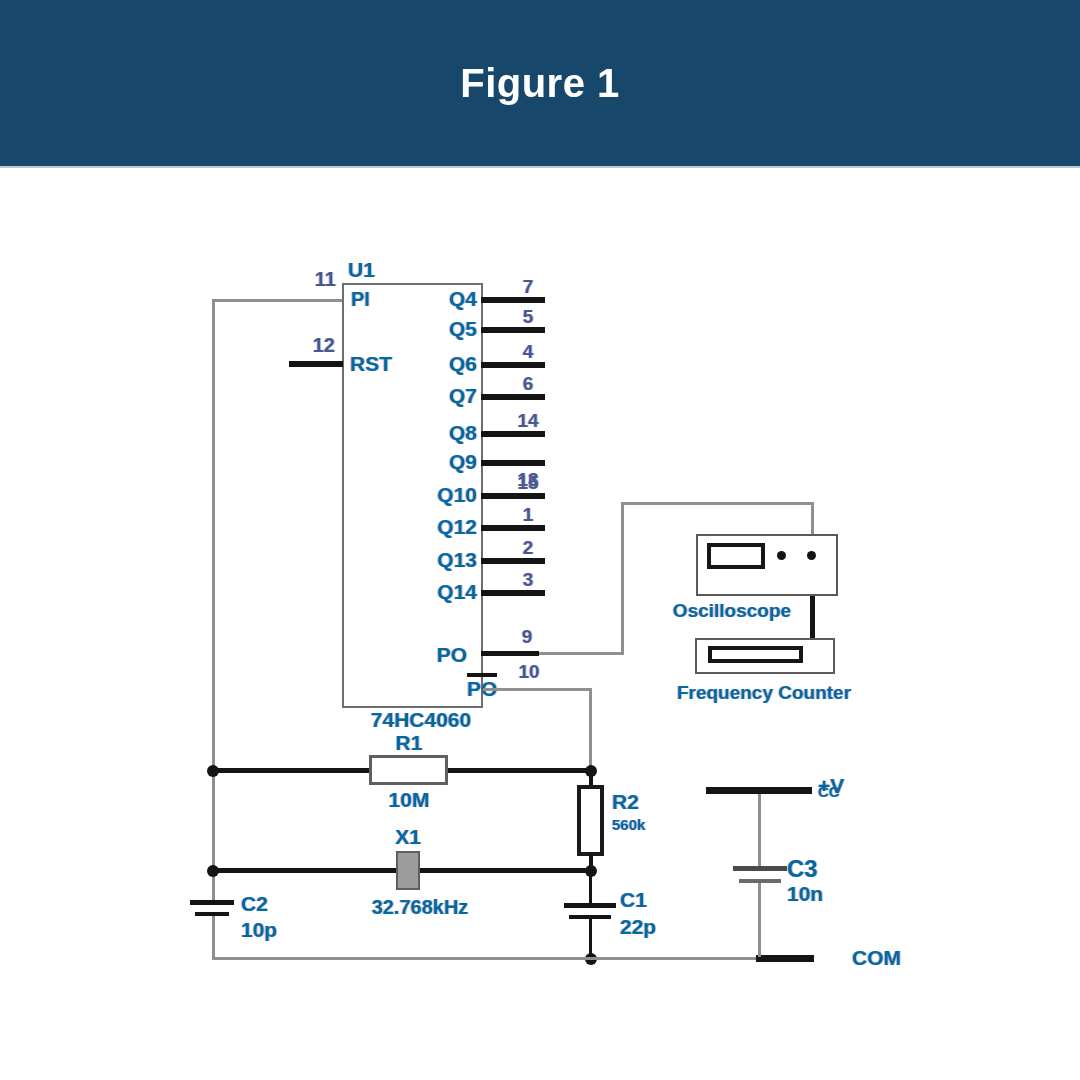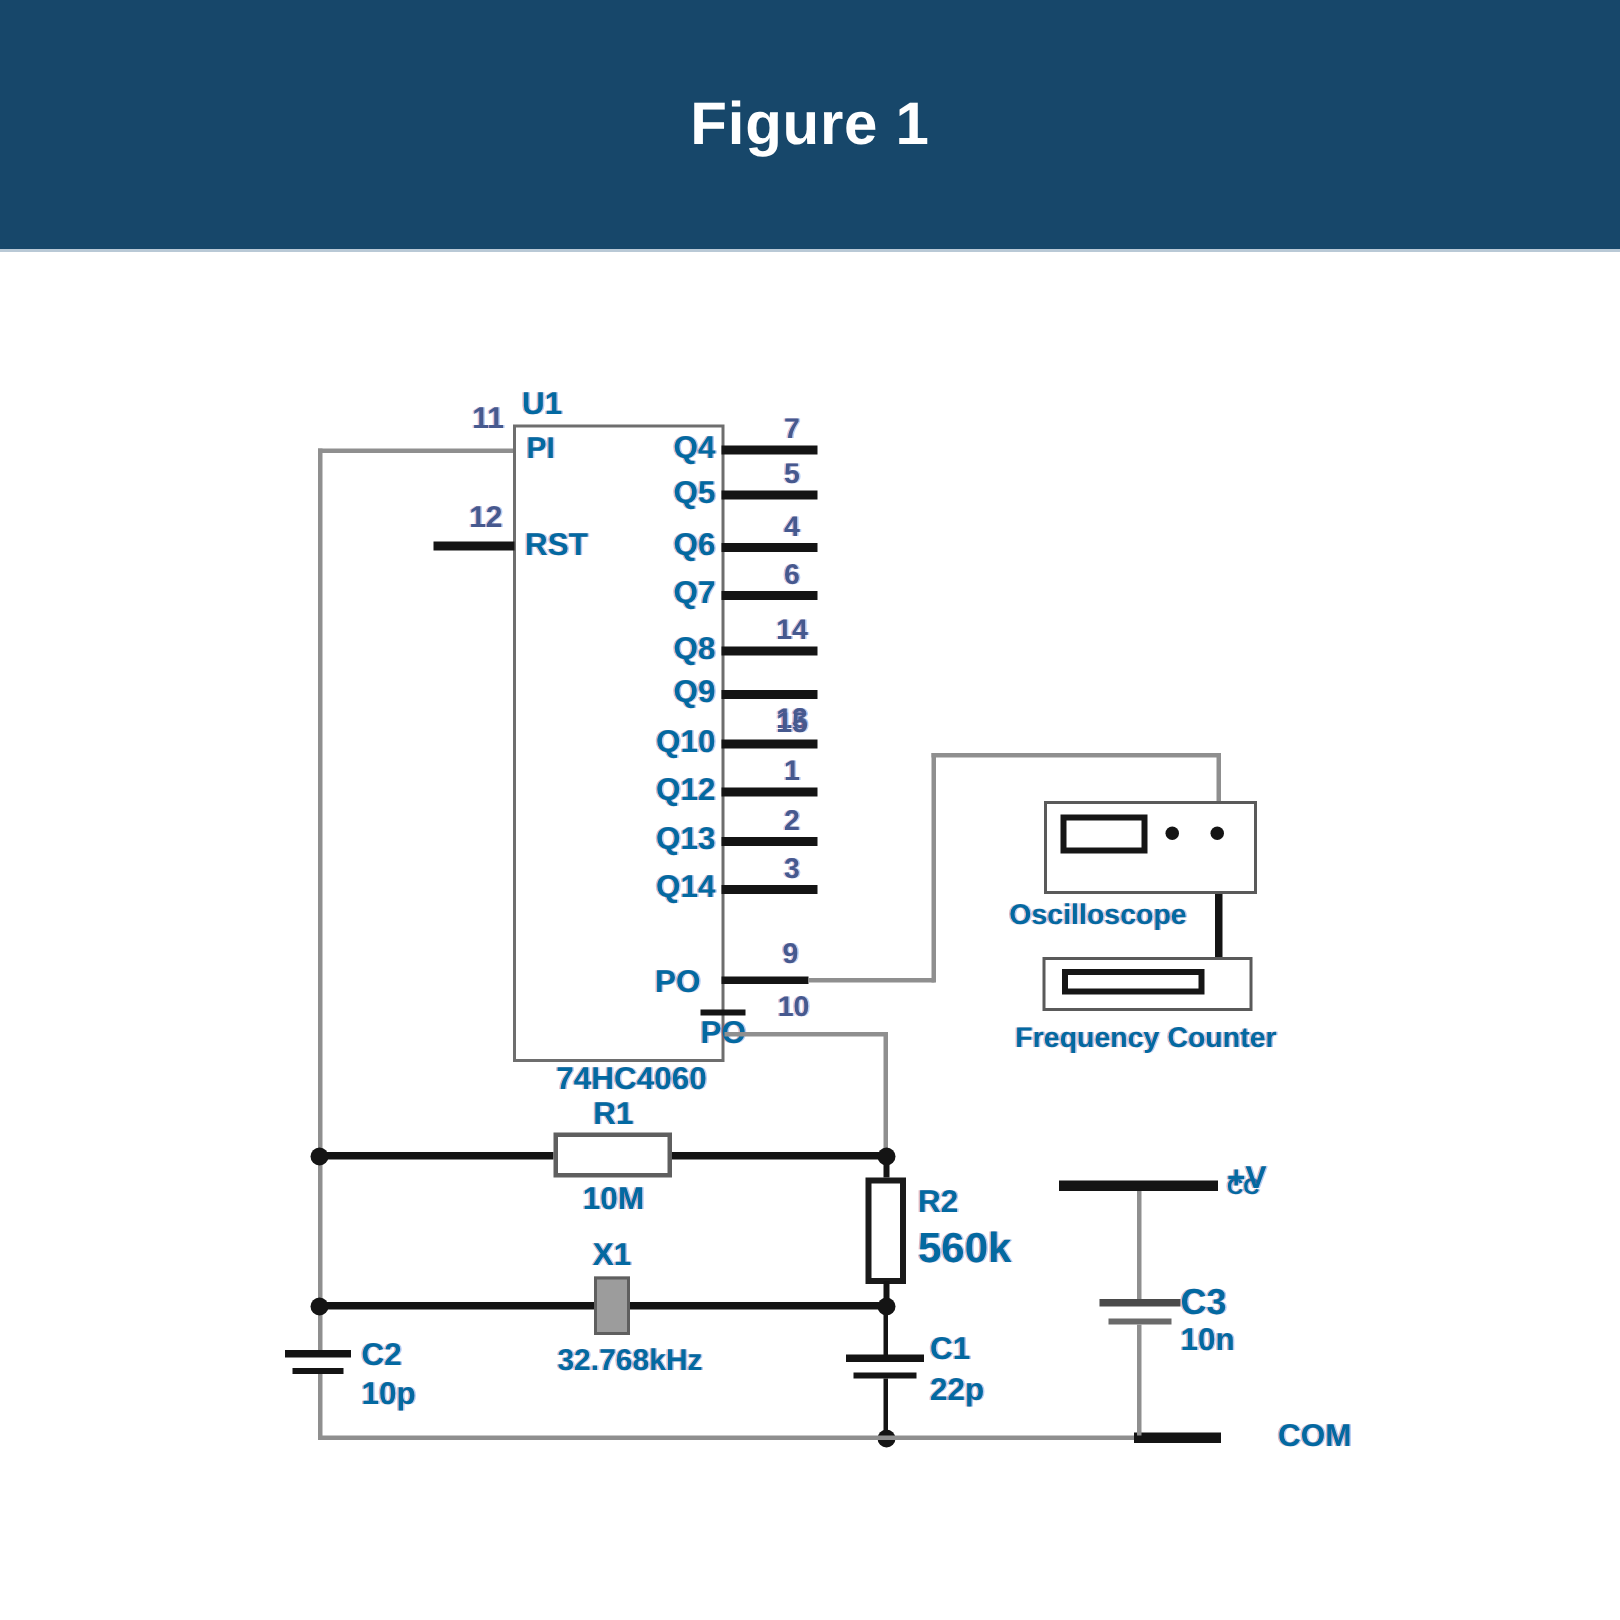--- a/index.html
+++ b/index.html
@@ -126,21 +126,21 @@
     <div class="dot" style="left:207px;top:765px;"></div>
     <div class="dot" style="left:207px;top:865px;"></div>
     <div class="dot" style="left:585px;top:765px;"></div>
     <div class="dot" style="left:585px;top:865px;"></div>
     <div class="dot" style="left:585px;top:953px;"></div>
 
     <div class="wb" style="left:589px;top:771px;width:4px;height:16px;"></div>
     <div class="body" style="left:577px;top:785px;width:27px;height:71px;border:4px solid #1a1a1a;"></div>
     <div class="wb" style="left:589px;top:854px;width:4px;height:17px;"></div>
     <div class="lbl" style="left:612px;top:790px;font-size:21px;">R2</div>
-    <div class="lbl" style="left:612px;top:816px;font-size:28px;">560k</div>
+    <div class="lbl" style="left:612px;top:816px;font-size:15px;">560k</div>
 
     <div class="wb" style="left:212px;top:868px;width:380px;height:5px;"></div>
     <div style="left:396px;top:851px;width:24px;height:39px;background:#9c9c9c;border:2px solid #5f5f5f;"></div>
     <div class="lbl ta-c" style="left:390px;top:825px;width:36px;font-size:21px;">X1</div>
     <div class="lbl ta-c" style="left:358px;top:896px;width:124px;font-size:20px;">32.768kHz</div>
 
     <div class="wb" style="left:190px;top:900px;width:44px;height:5px;"></div>
     <div class="wb" style="left:195px;top:912px;width:34px;height:4px;"></div>
     <div class="lbl" style="left:241px;top:892px;font-size:21px;">C2</div>
     <div class="lbl" style="left:241px;top:918px;font-size:21px;text-align:center;">10p</div>

